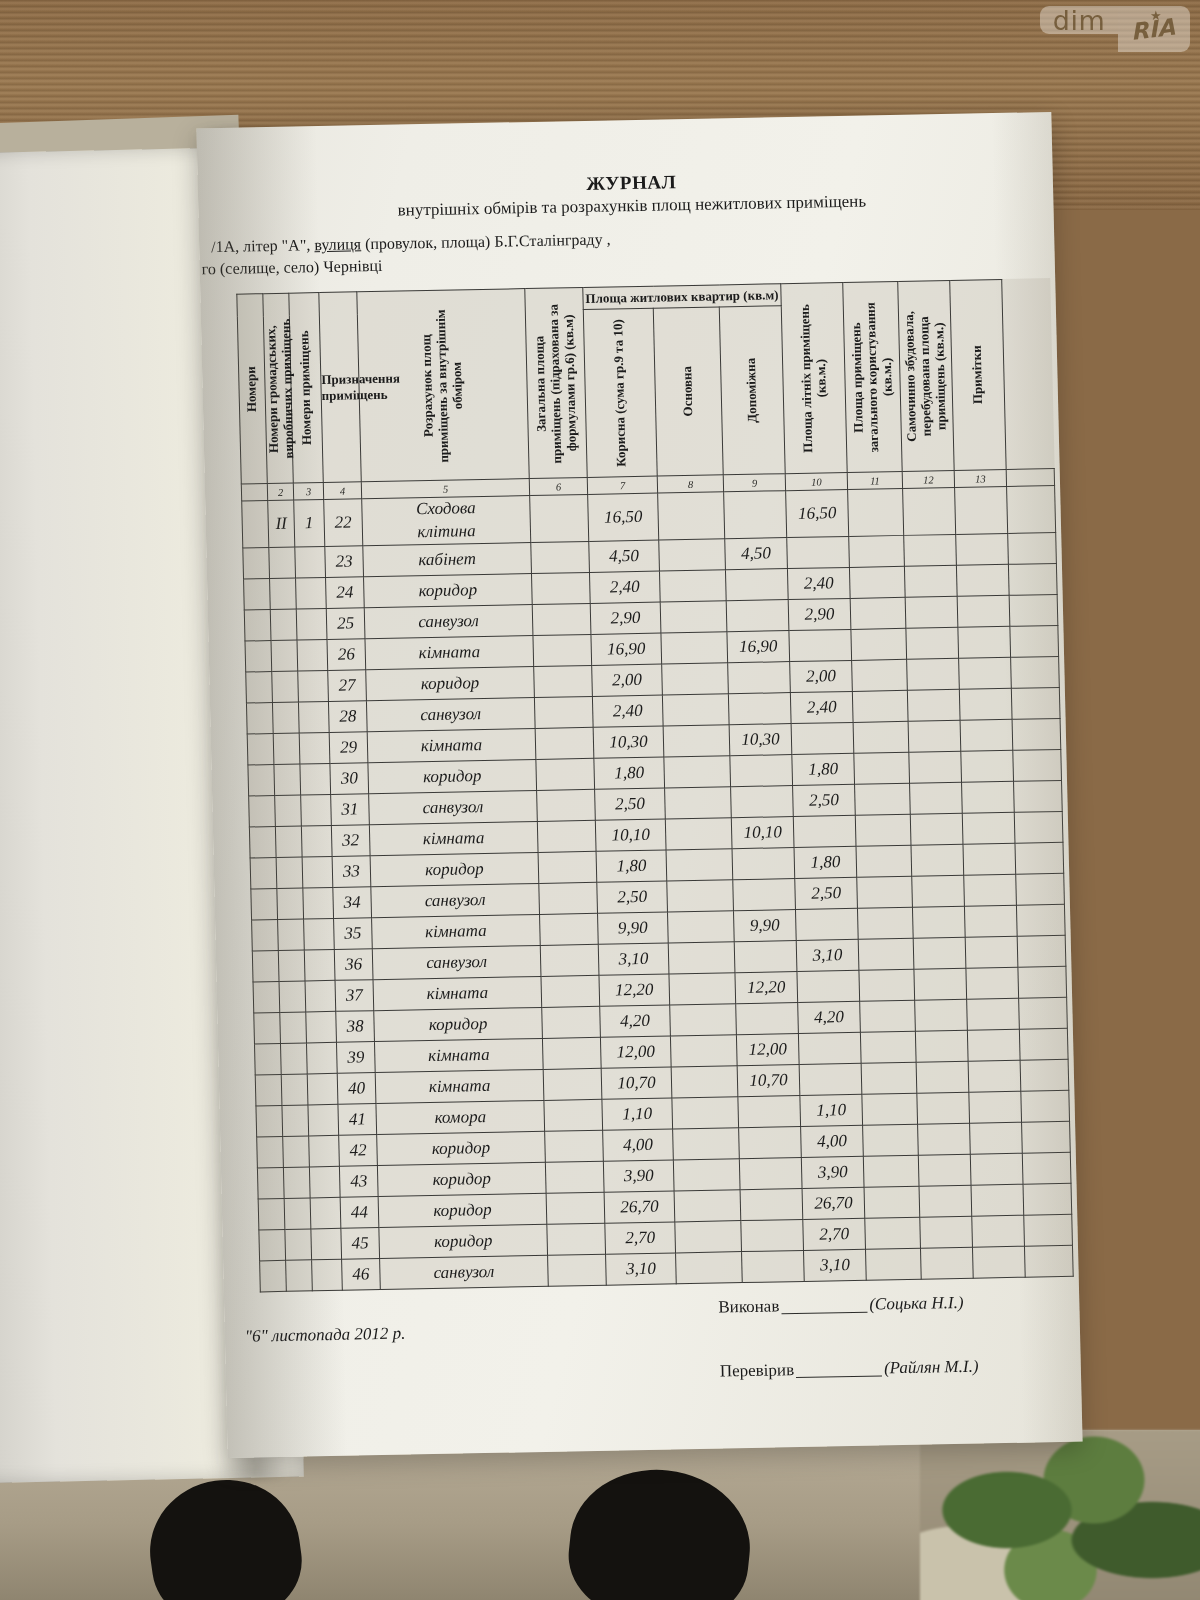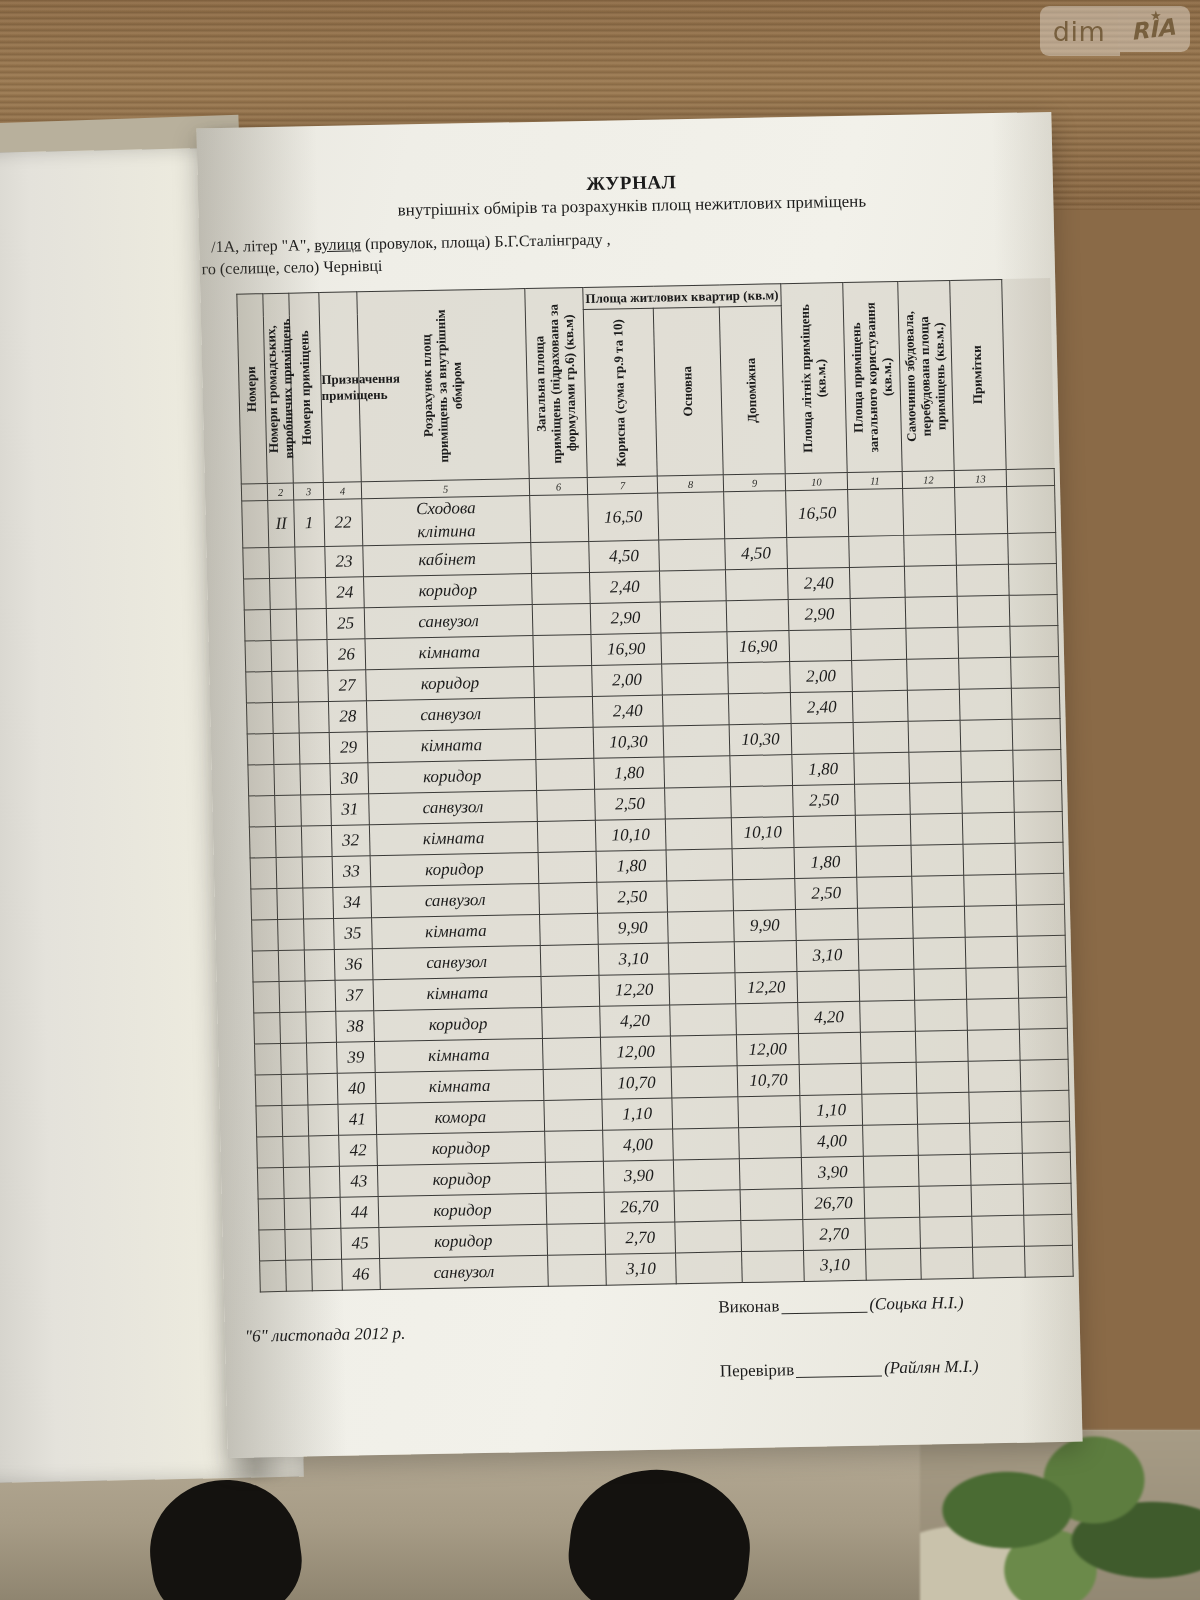--- a/index.html
+++ b/index.html
@@ -177,21 +177,21 @@
     display:flex; align-items:stretch;
     opacity:.72;
   }
   #watermark .wm-box {
     background: rgba(245,243,236,.55);
     color:#6f5a3a;
     font-family:"DejaVu Sans", sans-serif;
     display:flex; align-items:center; justify-content:center;
   }
   #watermark .wm-dim {
-    width:78px; height:50px; font-size:27px; letter-spacing:.5px;
+    width:78px; height:28px; font-size:27px; letter-spacing:.5px;
     border-radius:9px 0 0 9px;
   }
   #watermark .wm-ria {
     width:70px; height:46px; font-size:23px; font-weight:bold; font-style:italic;
     border-radius:0 9px 9px 0; position:relative;
     transform: none;
   }
   #watermark .wm-ria .star {
     position:absolute; top:2px; left:30px; font-size:13px; font-style:normal;
   }

